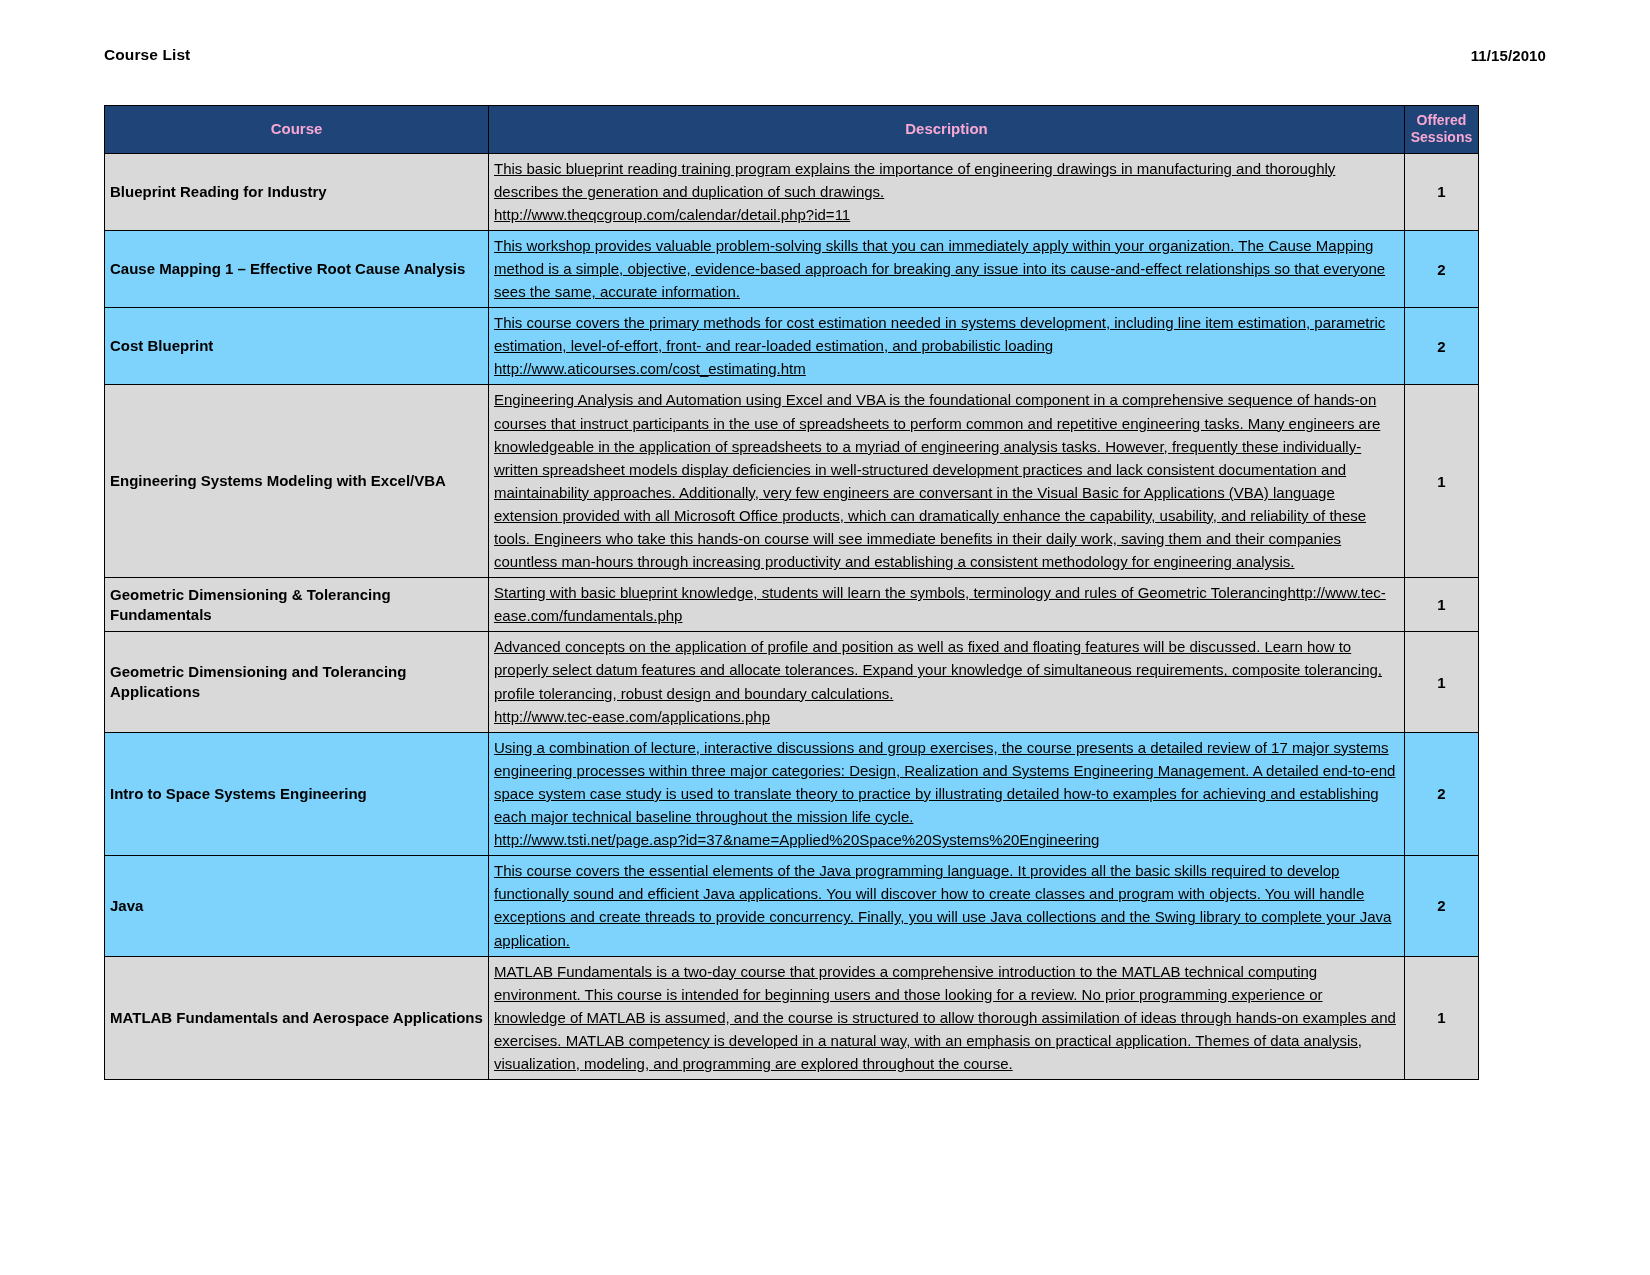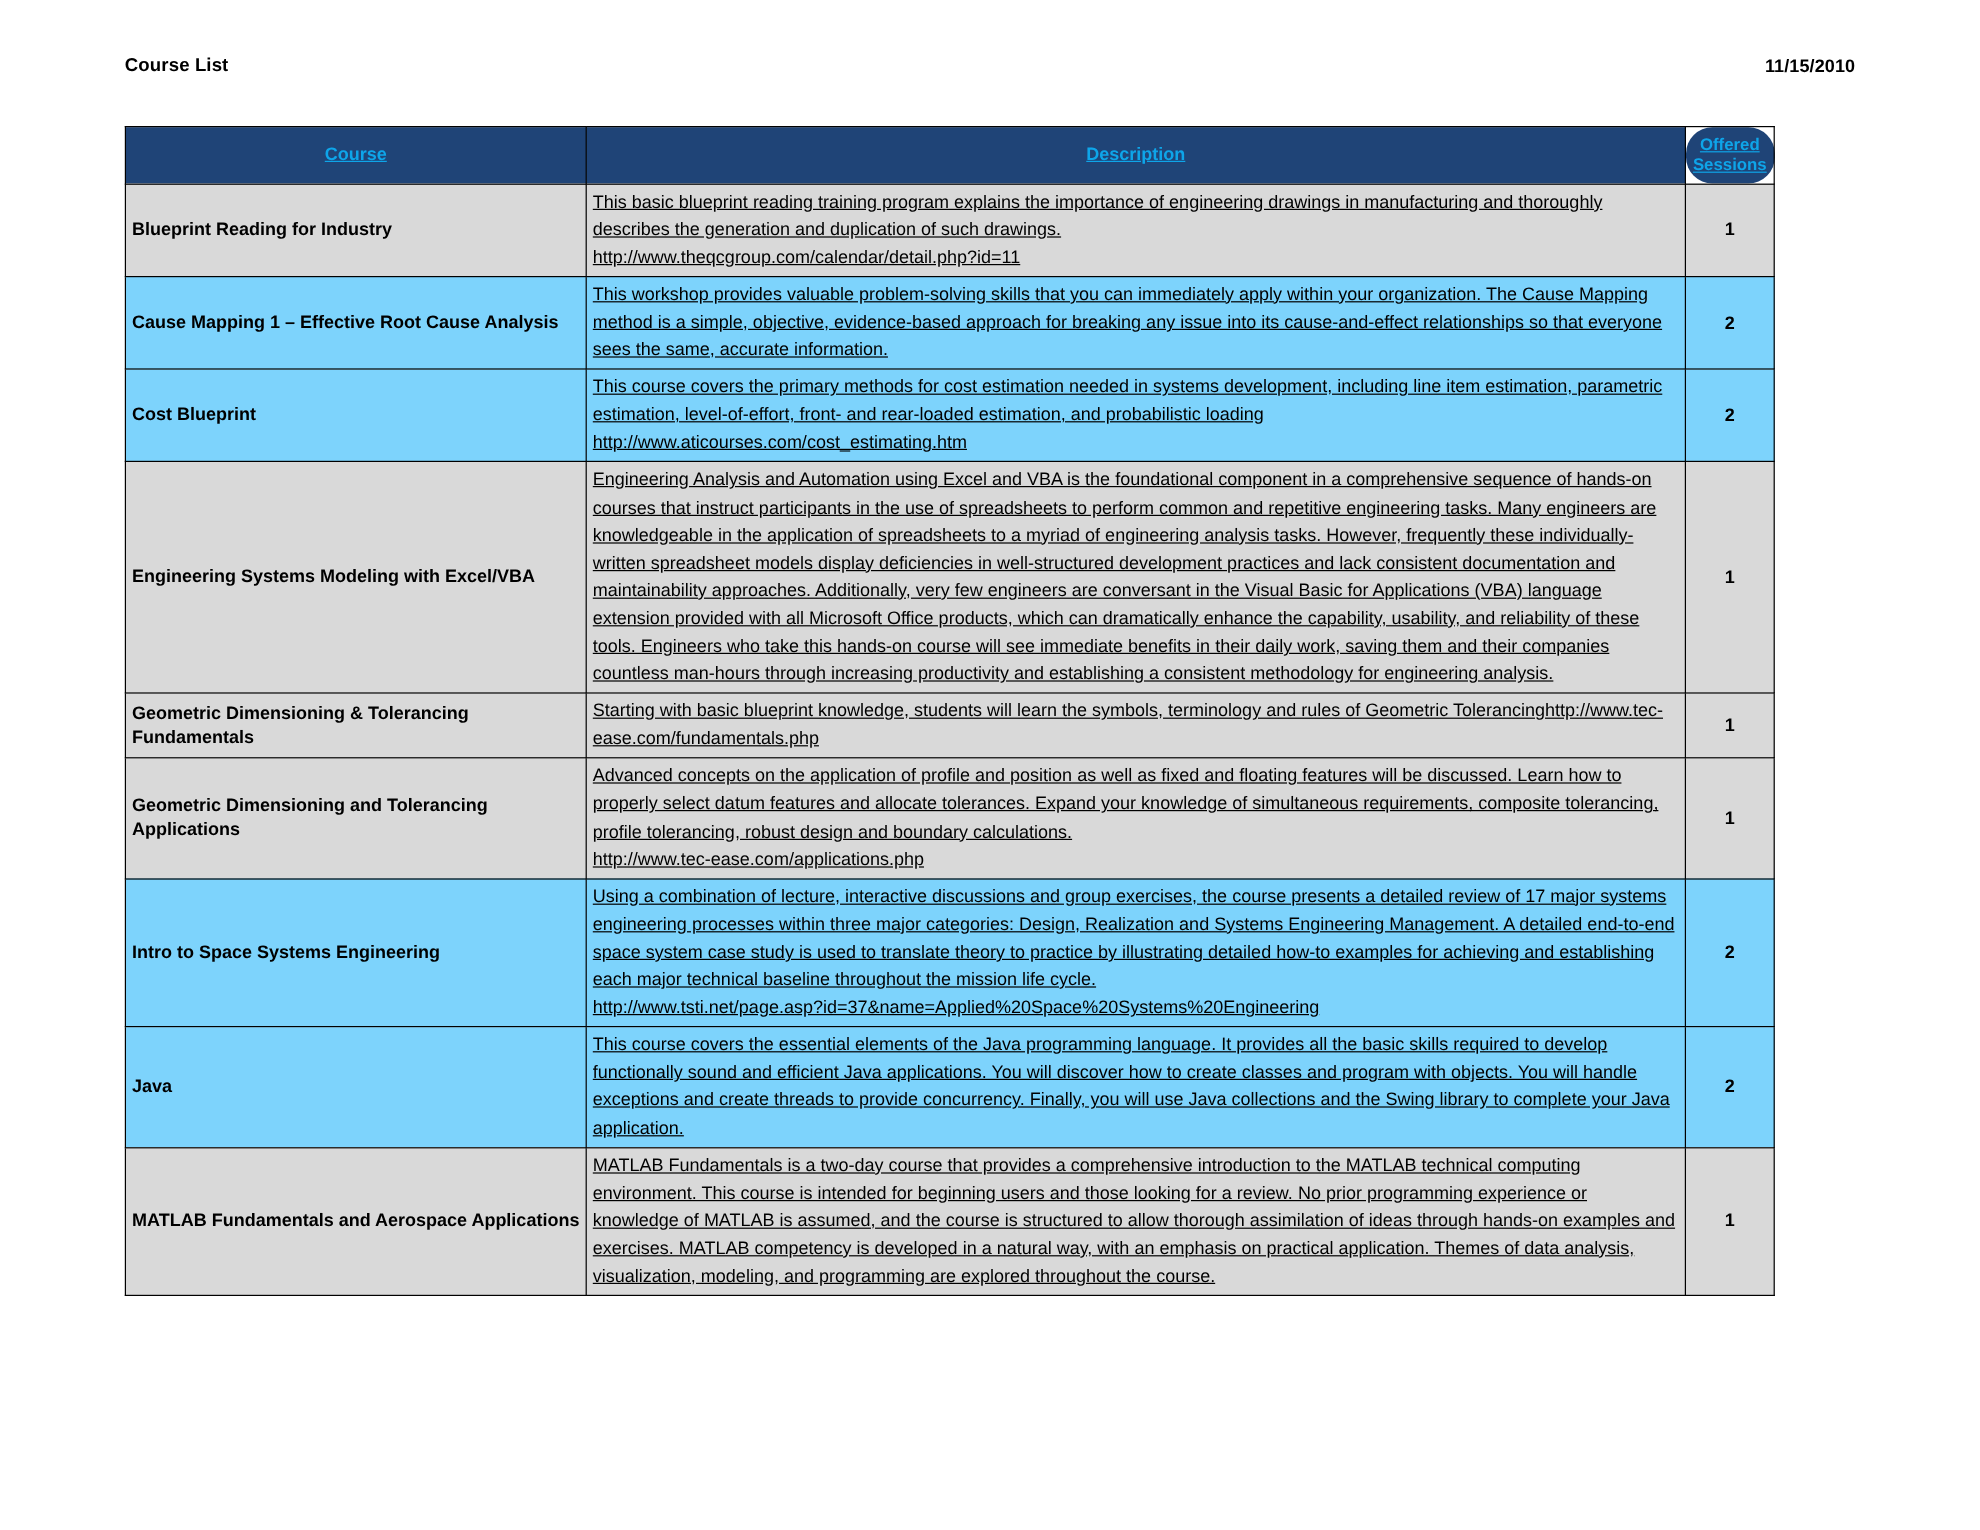--- a/index.html
+++ b/index.html
@@ -73,33 +73,31 @@
 
   .course-table th,
   .course-table td {
     border: 1px solid #000000;
     vertical-align: middle;
     padding: 0;
   }
 
   thead th {
     background: #1f4477;
-    color: #0ea5e9;
+    color: #f9a8d4;
     font-size: 15px;
     font-weight: bold;
     text-align: center;
     padding: 7px 4px 8px 4px;
     line-height: 1.25;
-    text-decoration: underline;
   }
   thead th.th-sessions {
     font-size: 14px;
     line-height: 1.2;
     padding: 6px 2px 7px 2px;
-    border-radius: 22px;
   }
 
   td.cell-course {
     font-size: 15px;
     font-weight: bold;
     line-height: 1.35;
     padding: 4px 4px 4px 5px;
     vertical-align: middle;
   }
   td.cell-desc {

